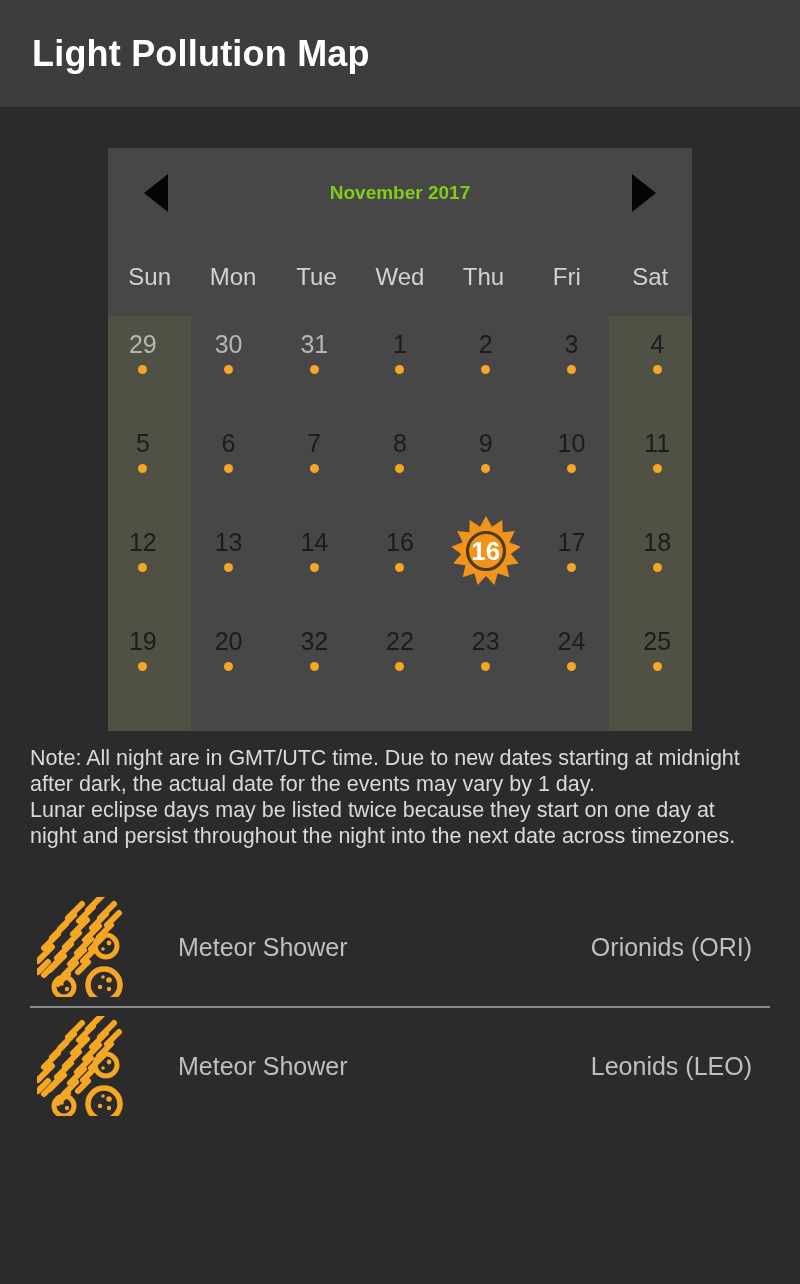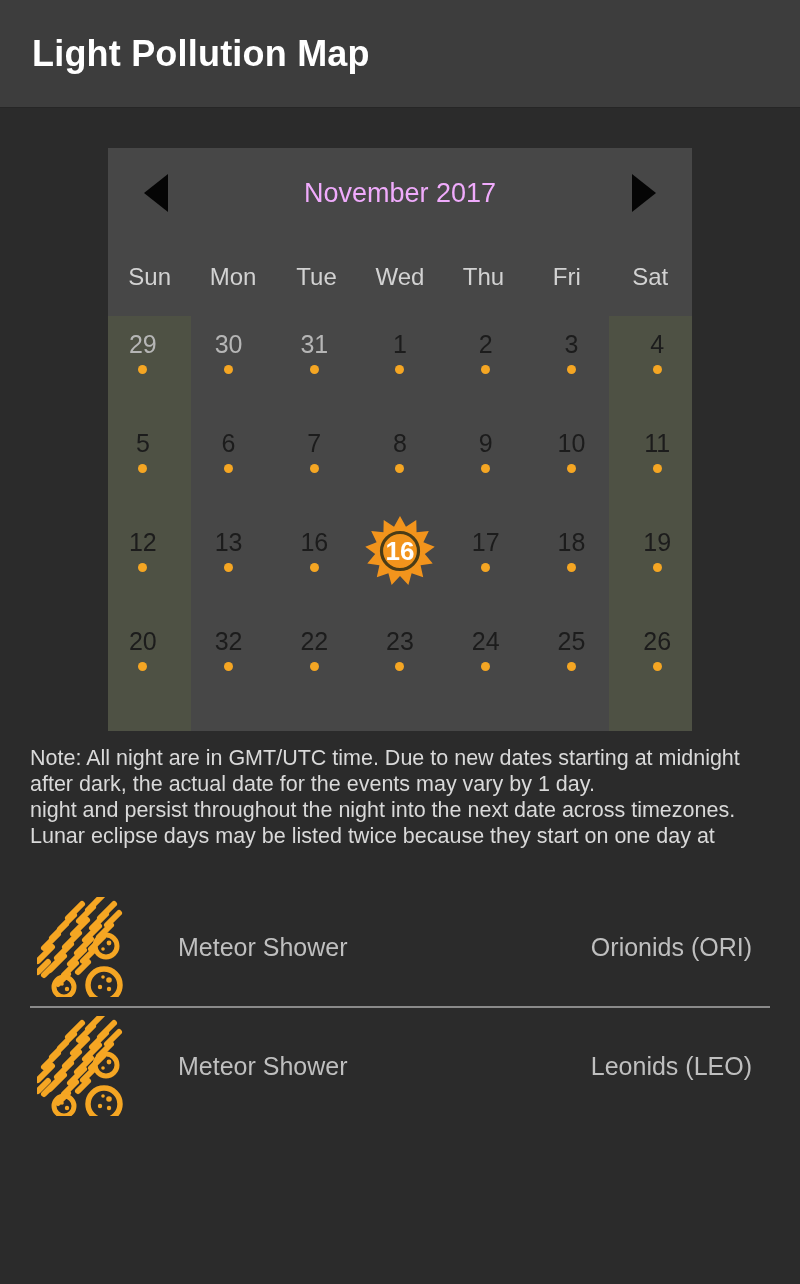--- a/index.html
+++ b/index.html
@@ -49,23 +49,23 @@
   }
 
   .cal-head {
     position: relative;
     height: 90px;
     display: flex;
     align-items: center;
     justify-content: center;
   }
   .cal-month {
-    color: #f0abfc;
-    font-size: 27px;
-    font-weight: normal;
+    color: #84cc16;
+    font-size: 19px;
+    font-weight: bold;
   }
   .nav-arrow {
     position: absolute;
     top: 50%;
     transform: translateY(-50%);
     width: 34px;
     height: 42px;
     cursor: pointer;
   }
   .nav-arrow.prev { left: 32px; }
@@ -289,20 +289,24 @@
           </div>
           <div class="day">
             <div class="num">12</div>
             <div class="dot"></div>
           </div>
           <div class="day">
             <div class="num">13</div>
             <div class="dot"></div>
           </div>
           <div class="day">
+            <div class="num">14</div>
+            <div class="dot"></div>
+          </div>
+          <div class="day">
             <div class="num">16</div>
             <div class="dot"></div>
           </div>
           <div class="day today">
             <div class="num">16</div>
             <div class="sun-badge">
               <svg width="72" height="72" viewBox="0 0 72 72" aria-hidden="true">
                 <path d="M36.00,1.00 L41.98,11.73 L52.27,5.01 L52.58,17.29 L64.80,16.12 L59.38,27.13 L70.74,31.78 L60.82,39.01 L68.73,48.41 L56.57,50.20 L59.21,62.20 L47.62,58.14 L44.38,69.98 L36.00,61.00 L27.62,69.98 L24.38,58.14 L12.79,62.20 L15.43,50.20 L3.27,48.41 L11.18,39.01 L1.26,31.78 L12.62,27.13 L7.20,16.12 L19.42,17.29 L19.73,5.01 L30.02,11.73 Z" fill="#f2941c"></path>
                 <circle cx="36" cy="36" r="18.5" fill="none" stroke="#4a3c17" stroke-width="3.2"></circle>
               </svg>
@@ -373,22 +377,22 @@
             <div class="num">2</div>
             <div class="dot"></div>
           </div>
         </div>
     </div>
   </div>
 
   <div class="note" id="note-block">
       <span class="line">Note: All night are in GMT/UTC time. Due to new dates starting at midnight</span>
       <span class="line">after dark, the actual date for the events may vary by 1 day.</span>
+      <span class="line">Lunar eclipse days may be listed twice because they start on one day at</span>
       <span class="line">night and persist throughout the night into the next date across timezones.</span>
-      <span class="line">Lunar eclipse days may be listed twice because they start on one day at</span>
     </div>
 
   <div class="events" id="event-list">
       <div class="event-row">
         <div class="event-icon">
           <svg width="104" height="100" viewBox="0 0 104 100" aria-hidden="true">
             <line x1="65" y1="-1" x2="51" y2="13" stroke="#f5a623" stroke-width="6" stroke-linecap="round"></line>
             <line x1="77" y1="7" x2="63" y2="21" stroke="#f5a623" stroke-width="6" stroke-linecap="round"></line>
             <line x1="56" y1="10" x2="42" y2="24" stroke="#f5a623" stroke-width="6" stroke-linecap="round"></line>
             <line x1="69" y1="17" x2="55" y2="31" stroke="#f5a623" stroke-width="6" stroke-linecap="round"></line>

